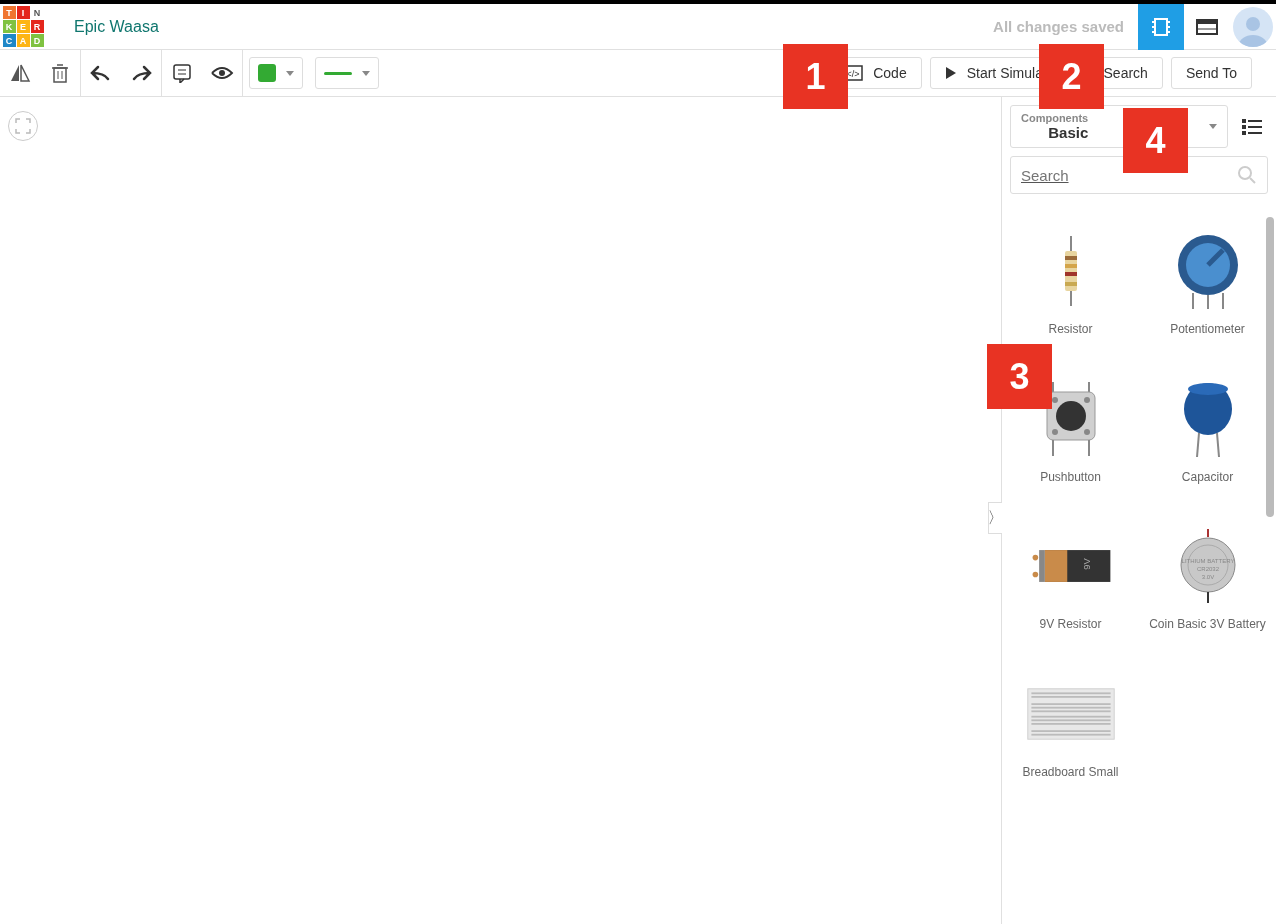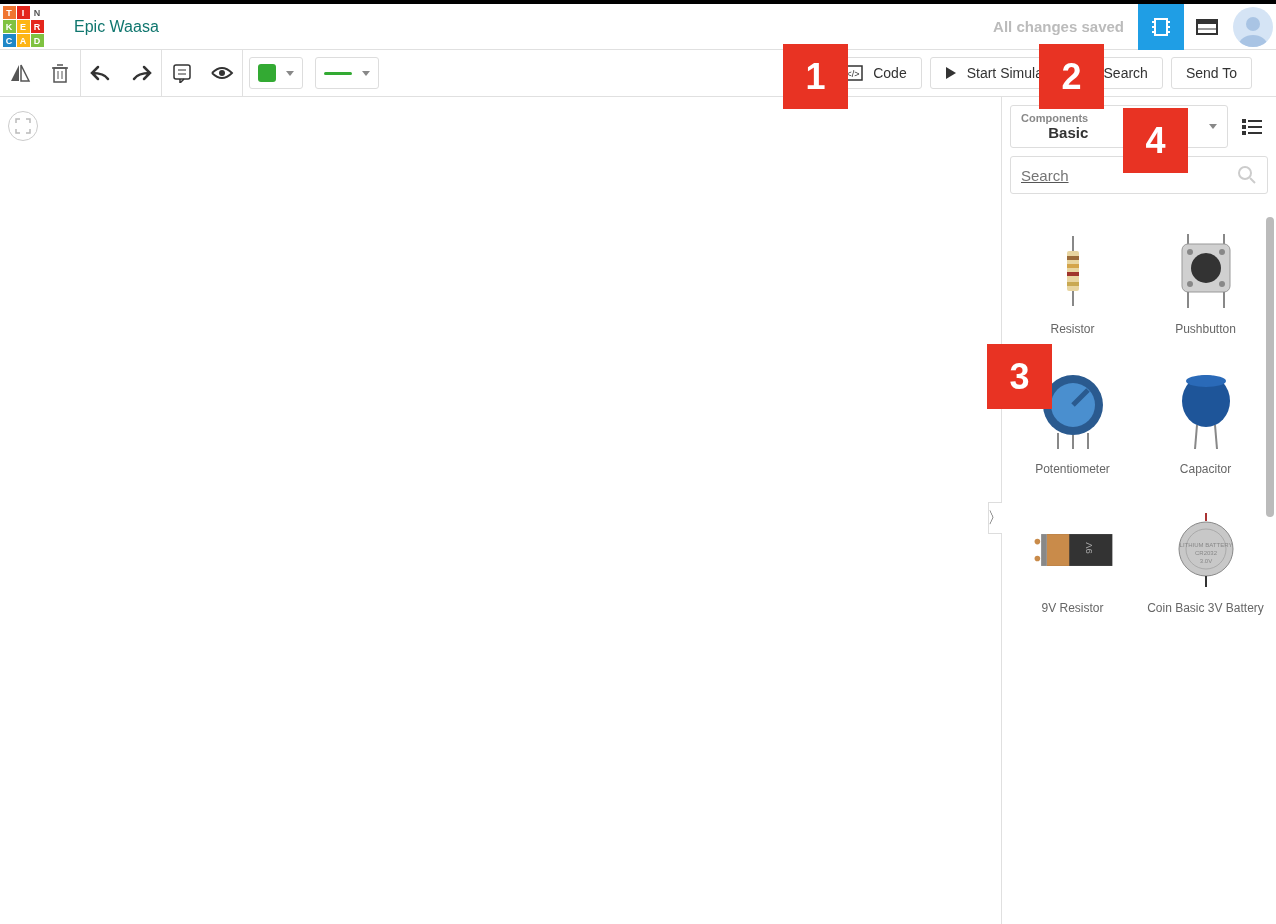--- a/index.html
+++ b/index.html
@@ -42,21 +42,21 @@
   .comp-dropdown { flex:1; border:1px solid #ddd; border-radius:3px; padding:6px 10px; cursor:pointer; display:flex; align-items:center; justify-content:space-between;}
   .comp-dd-text .lbl { font-size:11px; color:#888;}
   .comp-dd-text .val { font-size:15px; color:#333;text-align:right;}
   .list-view-btn { width:32px; height:32px; display:flex; align-items:center; justify-content:center; cursor:pointer;}
   
   .search-wrap { padding:0 8px 8px;}
   .search-box { border:1px solid #ddd; border-radius:3px; height:38px; display:flex; align-items:center; padding:0 10px;}
   .search-box input { flex:1; border:none; outline:none; font-size:15px; color:#555;text-decoration:underline;}
   
   .comp-grid { flex:1; overflow-y:auto; padding:10px 4px;}
-  .comp-grid-inner { display:grid; grid-template-columns:1fr 1fr; gap:0;}
+  .comp-grid-inner { display:grid; grid-template-columns:1fr 1fr; gap:8px;}
   .comp-item { display:flex; flex-direction:column; align-items:center; padding:14px 4px; cursor:pointer;}
   .comp-img { width:90px; height:90px; display:flex; align-items:center; justify-content:center;}
   .comp-label { font-size:12px; color:#666; text-align:center; margin-top:6px; line-height:1.3;}
   
   .panel-collapse { position:absolute; left:-14px; top:405px; width:14px; height:32px; background:#fff; border:1px solid #ddd; border-right:none; display:flex; align-items:center; justify-content:center; cursor:pointer; font-size:16px; color:#555;}
   
   .scrollbar-sim { position:absolute; right:2px; top:120px; width:8px; height:300px; background:#bbb; border-radius:4px;}
   
   
   .marker { position:absolute; width:65px; height:65px; background:#e83323; color:#fff; display:flex; align-items:center; justify-content:center; font-size:36px; font-weight:bold; z-index:100;}
@@ -241,52 +241,52 @@
                 <rect x="4" y="46" width="12" height="4" fill="#c9a952"></rect>
                 <line x1="10" y1="55" x2="10" y2="70" stroke="#888" stroke-width="2"></line>
               </svg>
             </div>
           <div class="comp-label">Resistor</div>
         </div>
 
 
         <div class="comp-item">
           <div class="comp-img">
+              <svg width="70" height="76" viewBox="0 0 70 76">
+                <circle cx="35" cy="32" r="30" fill="#2a5a8f"></circle>
+                <circle cx="35" cy="32" r="22" fill="#4a8fcf"></circle>
+                <line x1="35" y1="32" x2="50" y2="17" stroke="#2a5a8f" stroke-width="5"></line>
+                <line x1="20" y1="60" x2="20" y2="76" stroke="#888" stroke-width="2"></line>
+                <line x1="35" y1="62" x2="35" y2="76" stroke="#888" stroke-width="2"></line>
+                <line x1="50" y1="60" x2="50" y2="76" stroke="#888" stroke-width="2"></line>
+              </svg>
+            </div>
+          <div class="comp-label">Potentiometer</div>
+        </div>
+
+        <div class="comp-item">
+          <div class="comp-img">
               <svg width="60" height="74" viewBox="0 0 60 74">
                 <line x1="12" y1="0" x2="12" y2="10" stroke="#888" stroke-width="2"></line>
                 <line x1="48" y1="0" x2="48" y2="10" stroke="#888" stroke-width="2"></line>
                 <rect x="6" y="10" width="48" height="48" rx="6" fill="#d0d0d0" stroke="#999"></rect>
                 <circle cx="14" cy="18" r="3" fill="#888"></circle>
                 <circle cx="46" cy="18" r="3" fill="#888"></circle>
                 <circle cx="14" cy="50" r="3" fill="#888"></circle>
                 <circle cx="46" cy="50" r="3" fill="#888"></circle>
                 <circle cx="30" cy="34" r="15" fill="#333"></circle>
                 <line x1="12" y1="58" x2="12" y2="74" stroke="#888" stroke-width="2"></line>
                 <line x1="48" y1="58" x2="48" y2="74" stroke="#888" stroke-width="2"></line>
               </svg>
             </div>
           <div class="comp-label">Pushbutton</div>
         </div>
 
         <div class="comp-item">
           <div class="comp-img">
-              <svg width="70" height="76" viewBox="0 0 70 76">
-                <circle cx="35" cy="32" r="30" fill="#2a5a8f"></circle>
-                <circle cx="35" cy="32" r="22" fill="#4a8fcf"></circle>
-                <line x1="35" y1="32" x2="50" y2="17" stroke="#2a5a8f" stroke-width="5"></line>
-                <line x1="20" y1="60" x2="20" y2="76" stroke="#888" stroke-width="2"></line>
-                <line x1="35" y1="62" x2="35" y2="76" stroke="#888" stroke-width="2"></line>
-                <line x1="50" y1="60" x2="50" y2="76" stroke="#888" stroke-width="2"></line>
-              </svg>
-            </div>
-          <div class="comp-label">Potentiometer</div>
-        </div>
-
-        <div class="comp-item">
-          <div class="comp-img">
               <svg width="54" height="80" viewBox="0 0 54 80">
                 <ellipse cx="27" cy="30" rx="24" ry="26" fill="#1e5599"></ellipse>
                 <ellipse cx="27" cy="10" rx="20" ry="6" fill="#2a6ab8"></ellipse>
                 <line x1="18" y1="54" x2="16" y2="78" stroke="#888" stroke-width="2"></line>
                 <line x1="36" y1="54" x2="38" y2="78" stroke="#888" stroke-width="2"></line>
               </svg>
             </div>
           <div class="comp-label">Capacitor</div>
         </div>
 
@@ -314,20 +314,40 @@
                 <text x="32" y="34" text-anchor="middle" font-size="6" fill="#888">LITHIUM BATTERY</text>
                 <text x="32" y="42" text-anchor="middle" font-size="6" fill="#888">CR2032</text>
                 <text x="32" y="50" text-anchor="middle" font-size="6" fill="#888">3.0V</text>
                 <line x1="32" y1="63" x2="32" y2="74" stroke="#333" stroke-width="2"></line>
               </svg>
             </div>
           <div class="comp-label">Coin Basic 3V Battery</div>
         </div>
 
 
+        <div class="comp-item">
+          <div class="comp-img">
+              <svg width="100" height="60" viewBox="0 0 100 60">
+                <rect x="2" y="2" width="96" height="56" fill="#e8e8e8" stroke="#ccc"></rect>
+                <g fill="#bbb">
+                  <rect x="6" y="6" width="88" height="2"></rect>
+                  <rect x="6" y="10" width="88" height="2"></rect>
+                  <rect x="6" y="18" width="88" height="2"></rect>
+                  <rect x="6" y="22" width="88" height="2"></rect>
+                  <rect x="6" y="26" width="88" height="2"></rect>
+                  <rect x="6" y="32" width="88" height="2"></rect>
+                  <rect x="6" y="36" width="88" height="2"></rect>
+                  <rect x="6" y="40" width="88" height="2"></rect>
+                  <rect x="6" y="48" width="88" height="2"></rect>
+                  <rect x="6" y="52" width="88" height="2"></rect>
+                </g>
+              </svg>
+            </div>
+          <div class="comp-label">Breadboard Small</div>
+        </div>
       </div>
     </div>
   </div>
 </div>
 
 <div class="marker" style="top:44px; left:783px;">1</div>
 <div class="marker" style="top:44px; left:1039px;">2</div>
 <div class="marker" style="top:344px; left:987px;">3</div>
 <div class="marker" style="top:108px; left:1123px;">4</div>
 

